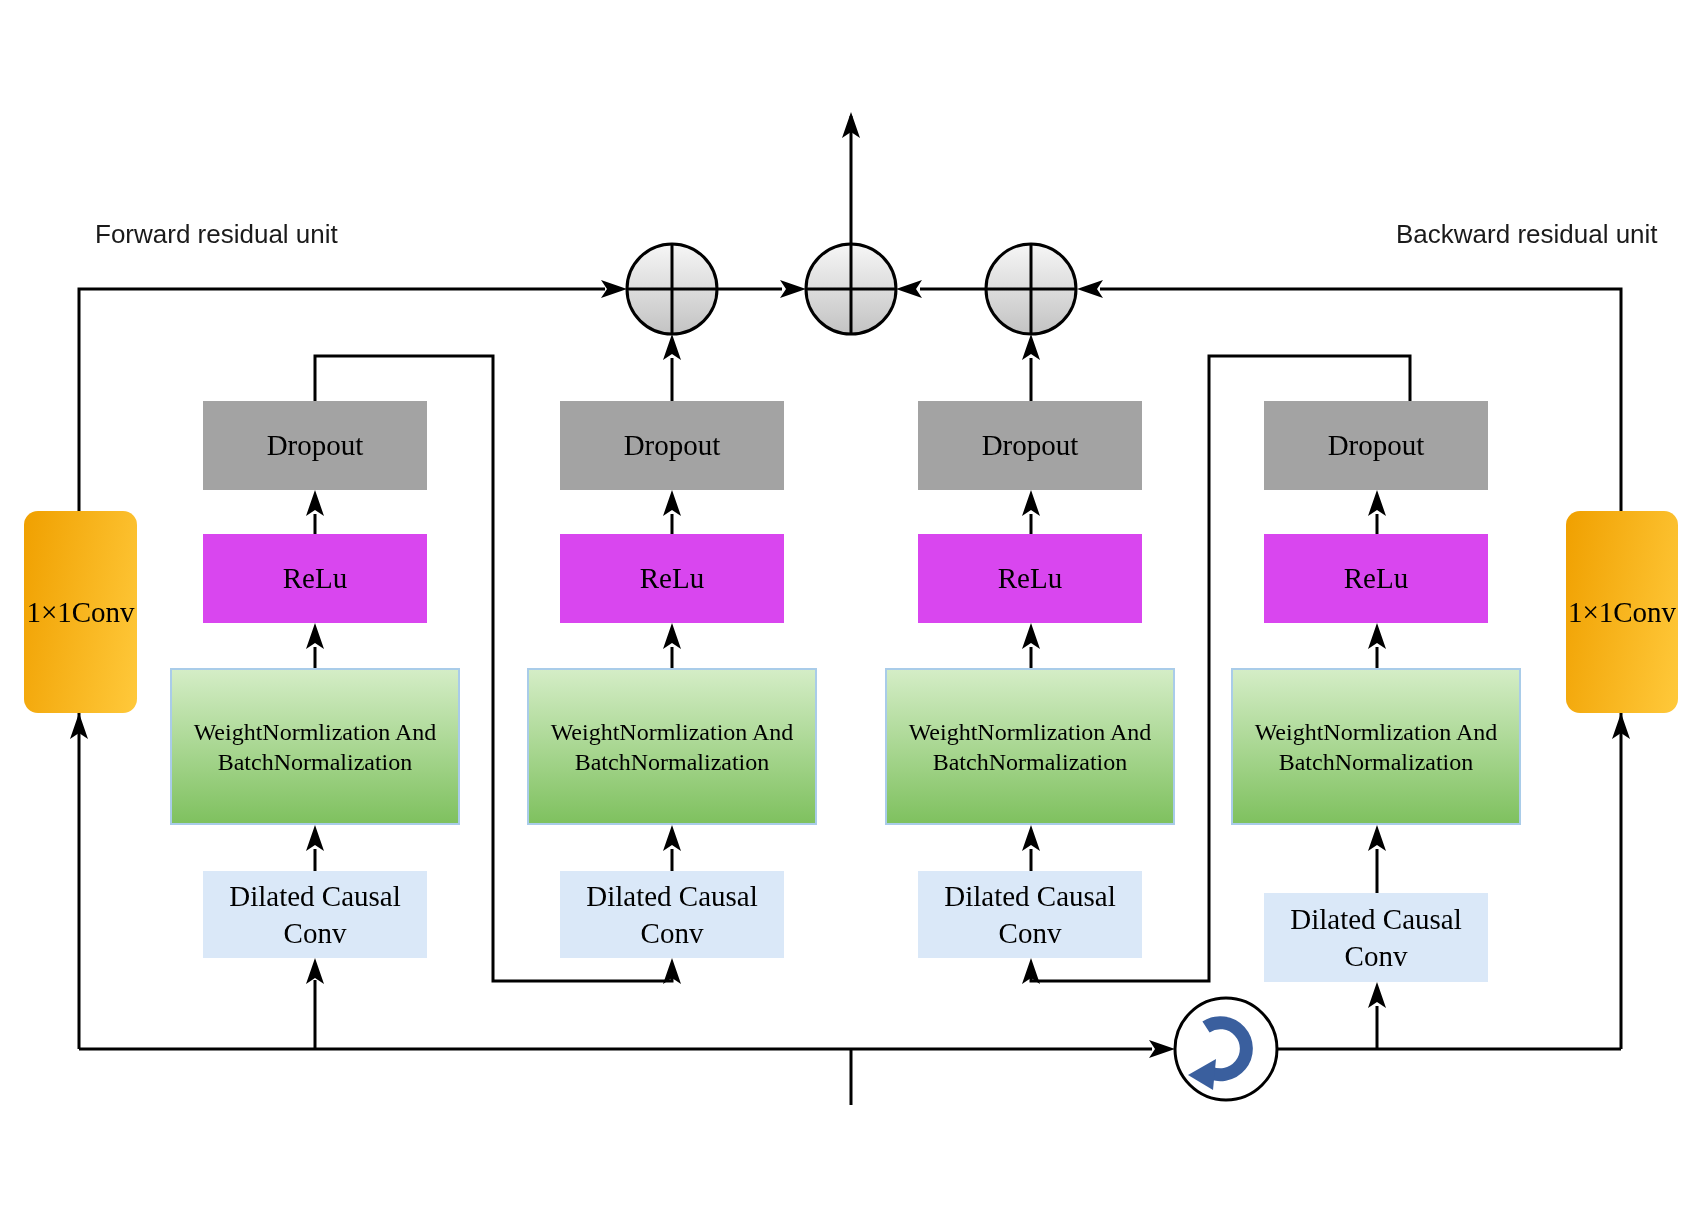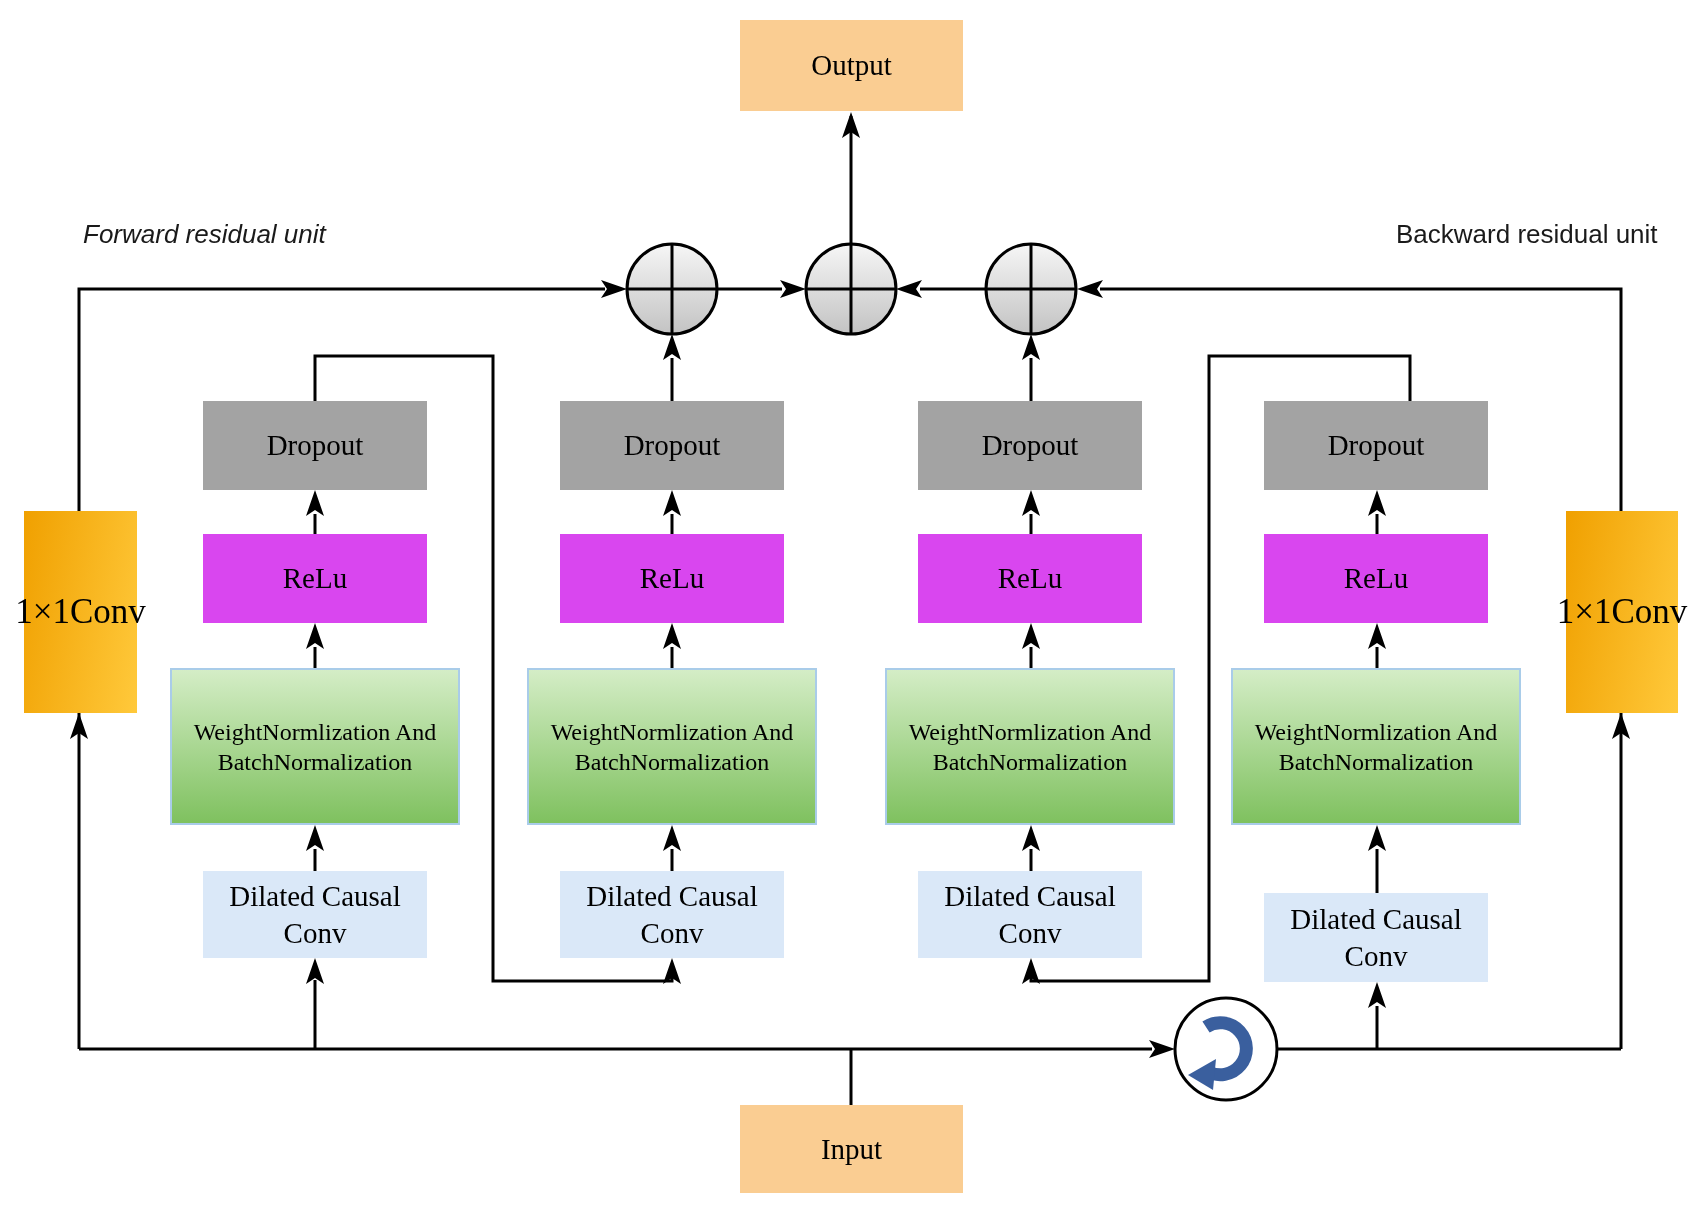--- a/index.html
+++ b/index.html
@@ -16,21 +16,22 @@
   .terminal{background:#FACD92;}
   .dropout{background:#a3a3a3;}
   .relu{background:#d946ef;}
   .wnorm{
     background:linear-gradient(#D4EDC6,#7FC15F);
     border:2px solid #A9CCE9;font-size:24px;
   }
   .dilated{background:#DAE8F8;}
   .conv1x1{
     background:linear-gradient(100deg,#F0A000,#FFC93B);
-    font-size:35px;
+    font-size:29px;
+    border-radius:14px;
   }
   .unit-label{
     position:absolute;font-family:"Liberation Sans",sans-serif;
     font-size:26px;color:#1a1a1a;white-space:nowrap;
   }
 </style>
 </head>
 <body>
 
 <div id="canvas">
@@ -127,25 +128,23 @@
       </g>
     </g>
 
     <g>
       <circle cx="1226" cy="1049" r="51" fill="#fff" stroke="#000" stroke-width="3"></circle>
       <path d="M1206,1027 A26,26 0 1 1 1207,1071" fill="none" stroke="#3A5F9E" stroke-width="13"></path>
       <polygon points="1188,1075 1216,1059 1213,1090" fill="#3A5F9E"></polygon>
     </g>
   </svg>
 
-  <div class="unit-label" style="left:83px;top:219px;font-style:italic;">Forward residual unit</div>
+  <div class="unit-label" style="left:95px;top:219px;">Forward residual unit</div>
   <div class="unit-label" style="left:1396px;top:219px;">Backward residual unit</div>
 
-  <div class="box terminal" style="left:740px;top:20px;width:223px;height:91px;">Output</div>
-  <div class="box terminal" style="left:740px;top:1105px;width:223px;height:88px;">Input</div>
 
   <div class="box conv1x1" style="left:24px;top:511px;width:113px;height:202px;">1×1Conv</div>
   <div class="box conv1x1" style="left:1566px;top:511px;width:112px;height:202px;">1×1Conv</div>
 
   <div class="box dropout" style="left:203px;top:401px;width:224px;height:89px;">Dropout</div>
   <div class="box relu" style="left:203px;top:534px;width:224px;height:89px;">ReLu</div>
   <div class="box wnorm" style="left:170px;top:668px;width:290px;height:157px;">
     <span><span>WeightNormlization And</span><br>
     <span>BatchNormalization</span></span>
   </div>

